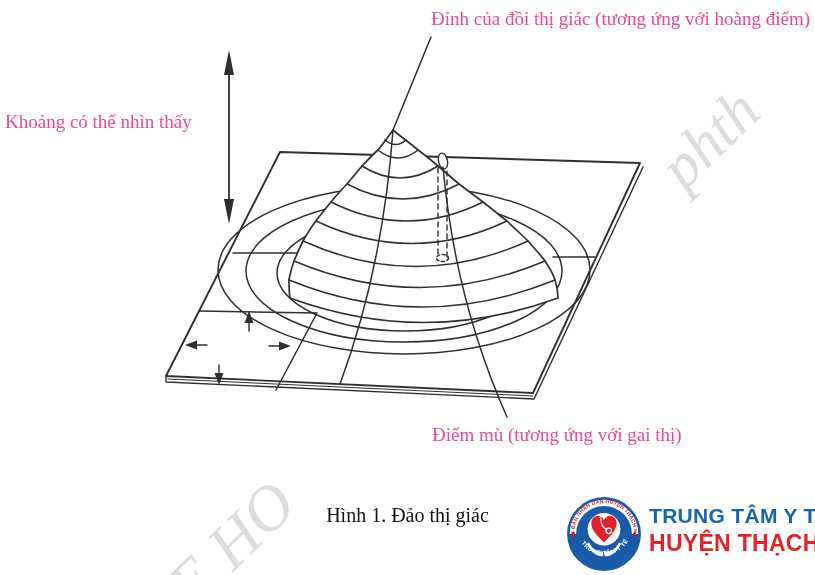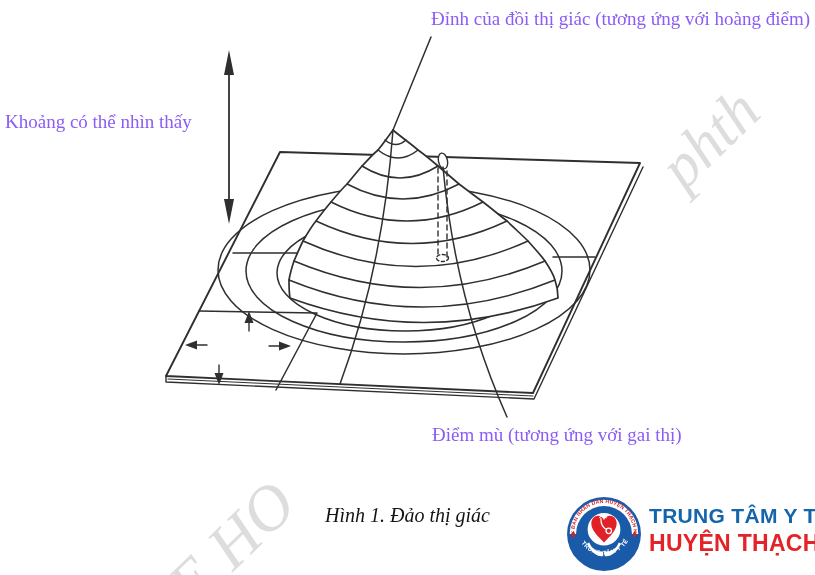--- a/index.html
+++ b/index.html
@@ -8,30 +8,30 @@
     font-family:"Liberation Serif","DejaVu Serif",serif;color:#111;
   }
   
   .wm{
     position:absolute;color:#dcdedd;font-family:"Liberation Serif","DejaVu Serif",serif;
     font-style:italic;white-space:nowrap;pointer-events:none;user-select:none;z-index:0;
   }
   .wm-tr{left:636px;top:58px;width:240px;font-size:62px;transform:rotate(-44deg);}
   .wm-bl{left:142px;top:468px;width:260px;font-size:64px;transform:rotate(-44deg);}
   
-  .fig-label{position:absolute;font-size:19px;line-height:1.25;color:#8b5cf6;z-index:3;}
+  .fig-label{position:absolute;font-size:19px;line-height:1.25;color:#ec4899;z-index:3;}
   .label-peak{top:7px;right:5px;text-align:right;}
   .label-range{top:110px;left:5px;}
   .label-blind{top:423px;left:432px;}
   
   .diagram{position:absolute;left:0;top:0;z-index:2;}
   
   .caption{
     position:absolute;left:0;top:501px;width:815px;text-align:center;z-index:3;
-    font-size:20px;line-height:29px;color:#141414;font-style:italic;
+    font-size:20px;line-height:29px;color:#141414;
   }
   
   .logo{position:absolute;left:566px;top:496px;display:flex;align-items:flex-start;z-index:4;}
   .logo-badge{width:76px;height:76px;flex:0 0 auto;}
   .logo-text{margin-left:7px;padding-top:8px;font-family:"Liberation Sans","DejaVu Sans",sans-serif;white-space:nowrap;}
   .logo-line1{font-size:21px;font-weight:700;color:#1565ad;letter-spacing:.3px;}
   .logo-line2{font-size:23px;font-weight:700;color:#e42328;letter-spacing:.3px;margin-top:2px;}
 </style>
 </head>
 <body>

